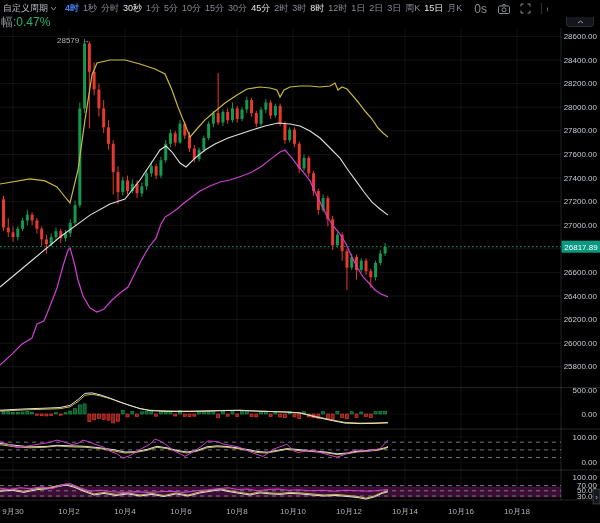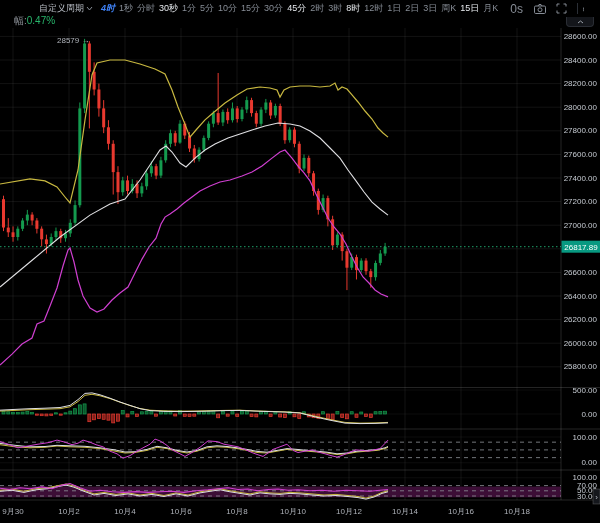--- a/index.html
+++ b/index.html
@@ -1,34 +1,34 @@
 <!DOCTYPE html>
 <html><head>
 <meta charset="utf-8">
 <style>
   html,body{margin:0;padding:0;background:#000;}
   body{width:600px;height:523px;position:relative;overflow:hidden;
        font-family:"Liberation Sans",sans-serif;-webkit-font-smoothing:antialiased;}
   #chartsvg{position:absolute;left:0;top:0;z-index:1;}
   header{position:absolute;left:0;top:0;width:548px;height:17px;z-index:3;
-         display:flex;align-items:center;white-space:nowrap;overflow:hidden;background:#000;margin-left:36px;}
+         display:flex;align-items:center;white-space:nowrap;overflow:hidden;background:#000;}
   .tb-item{font-size:9px;color:#878d96;margin:0 2px;cursor:pointer;flex:0 0 auto;}
   .tb-item.fav{color:#e6e9ed;font-weight:normal;}
-  .tb-item.active{color:#3f82f7;font-weight:bold;font-style:italic;}
+  .tb-item.active{color:#3f82f7;font-weight:bold;}
   .custom-period{display:flex;align-items:center;font-size:9px;color:#b9bec6;margin:0 6px 0 3px;cursor:pointer;flex:0 0 auto;}
   .custom-period svg{margin-left:2px;}
   .countdown{font-size:12px;color:#878d96;margin:0 6px 0 10px;flex:0 0 auto;}
   .icon-btn{background:none;border:none;padding:0;margin:0 5px;cursor:pointer;flex:0 0 auto;display:flex;align-items:center;}
   .vdiv{width:1px;height:11px;background:#2b2f36;margin:0 5px;flex:0 0 auto;}
   .acct{display:flex;align-items:center;font-size:9px;color:#9aa0a8;cursor:pointer;flex:0 0 auto;}
   .acct .lbl{margin:0 3px;}
   .order-btn{margin-left:auto;flex:0 0 auto;width:42px;height:17px;background:#1f6be6;color:#fff;
              border:none;border-radius:2px 0 0 2px;font-size:9.5px;letter-spacing:2px;cursor:pointer;
              font-family:"Liberation Sans",sans-serif;}
-  .amp{position:absolute;left:14px;top:14px;z-index:3;font-size:10px;}
+  .amp{position:absolute;left:1px;top:14px;z-index:3;font-size:12px;}
   .amp .lbl{color:#8b9097;} .amp .val{color:#28b56b;}
   .collapse-tab{position:absolute;left:566px;top:17px;width:26px;height:9px;z-index:3;
                 background:#14161b;border:1px solid #2a2d34;border-top:none;border-radius:0 0 4px 4px;
                 display:flex;align-items:center;justify-content:center;cursor:pointer;}
 </style>
 </head>
 <body>
 
 <svg id="chartsvg" width="600" height="523">
     <rect x="0" y="0" width="600" height="523" fill="#000"></rect>

